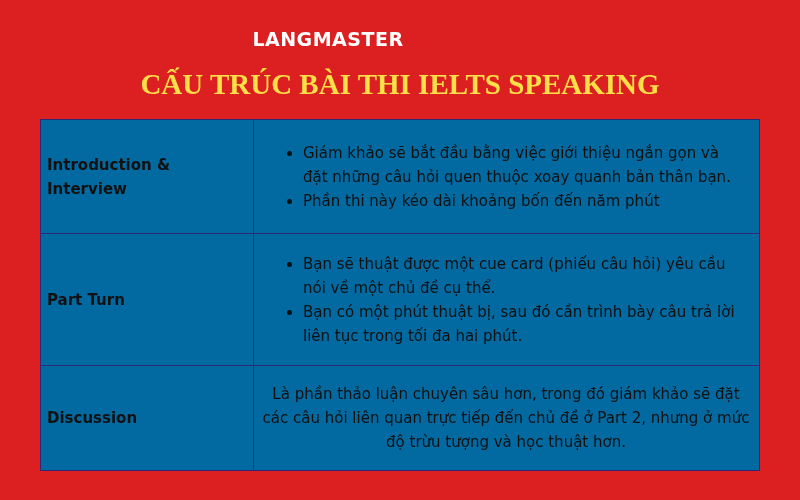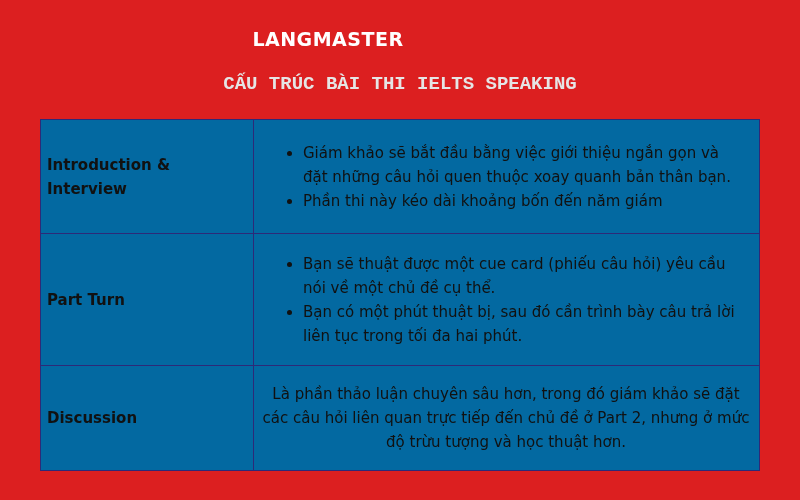--- a/index.html
+++ b/index.html
@@ -11,23 +11,23 @@
     }
     .brand {
       position: absolute; top: 27px; left: 0; width: 656px;
       text-align: center; color: #ffffff;
       font-family: "DejaVu Sans", sans-serif;
       font-weight: bold; font-size: 19px; letter-spacing: 0.5px;
       line-height: 24px;
     }
     .title {
       position: absolute; top: 65px; left: 0; width: 800px;
-      text-align: center; color: #e5e5e5;
-      font-family: Liberation Mono, monospace;
-      font-weight: bold; font-size: 19px; line-height: 38px;
+      text-align: center; color: #fde047;
+      font-family: Liberation Serif, serif;
+      font-weight: bold; font-size: 29px; line-height: 38px;
       letter-spacing: 0px;
     }
     table.structure {
       position: absolute; top: 119px; left: 40px;
       width: 720px; height: 351px;
       border-collapse: collapse;
       background: #0369a1;
       table-layout: fixed;
     }
     table.structure td {
@@ -58,21 +58,21 @@
 <div class="brand">LANGMASTER</div>
 <div class="title">CẤU TRÚC BÀI THI IELTS SPEAKING</div>
 
 <table class="structure">
   <tbody>
       <tr class="r1">
     <td class="label-cell">Introduction &amp; Interview</td>
     <td class="content-cell">
       <ul class="bullets">
         <li>Giám khảo sẽ bắt đầu bằng việc giới thiệu ngắn gọn và đặt những câu hỏi quen thuộc xoay quanh bản thân bạn.</li>
-        <li>Phần thi này kéo dài khoảng bốn đến năm giám</li>
+        <li>Phần thi này kéo dài khoảng bốn đến năm phút</li>
       </ul>
     </td>
   </tr>
   <tr class="r2">
     <td class="label-cell">Part Turn</td>
     <td class="content-cell">
       <ul class="bullets">
         <li>Bạn sẽ thuật được một cue card (phiếu câu hỏi) yêu cầu nói về một chủ đề cụ thể.</li>
         <li>Bạn có một phút thuật bị, sau đó cần trình bày câu trả lời liên tục trong tối đa hai phút.</li>
       </ul>

